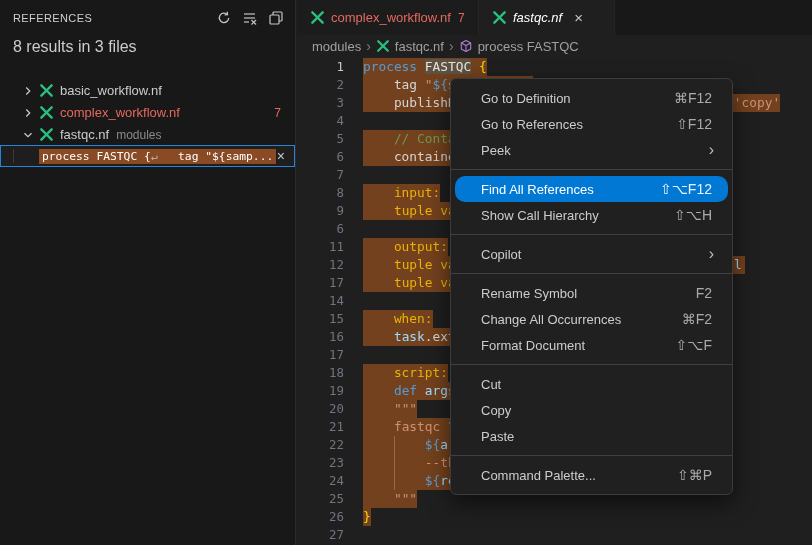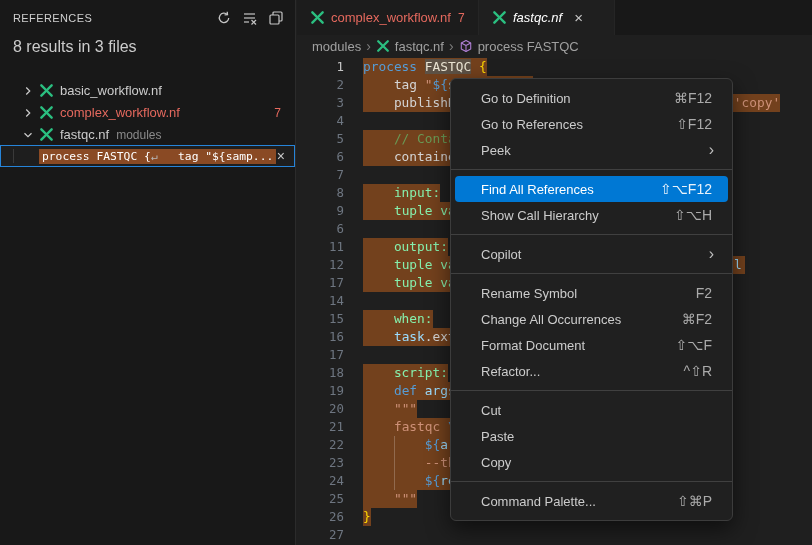--- a/index.html
+++ b/index.html
@@ -44,34 +44,34 @@
   .bc-ic{width:15px;height:15px;margin-right:4px;display:flex;align-items:center;justify-content:center;}
   
   .editor{position:absolute;left:0;top:57px;right:0;bottom:0;padding-top:1px;}
   .line{height:18px;display:flex;}
   .num{width:47px;text-align:right;color:#6e7681;font-family:"DejaVu Sans Mono",monospace;font-size:12.4px;line-height:18px;flex:none;}
   .num.cur{color:#c6c6c6;}
   .code{position:relative;margin-left:19px;font-family:"DejaVu Sans Mono",monospace;font-size:12.84px;line-height:18px;white-space:pre;}
   .code.hl{background:#73411d;}
   .guide{position:absolute;left:31px;top:0;bottom:0;width:1px;background:rgba(255,255,255,.22);}
   .c-kw{color:#569cd6;}  .c-var{color:#9cdcfe;}  .c-str{color:#ce9178;}
-  .c-com{color:#6a9955;} .c-sect{color:#86efac;} .c-pl{color:#d4d4d4;}
+  .c-com{color:#6a9955;} .c-sect{color:#eab308;} .c-pl{color:#d4d4d4;}
   .c-brace{color:#ffd700;} .c-int{color:#569cd6;} .c-esc{color:#569cd6;}
   .c-hlword{color:#eae4d3;background:#5d5246;}
   .frag{position:absolute;left:733px;top:256px;height:18px;background:#73411d;color:#9cdcfe;
         font-family:"DejaVu Sans Mono",monospace;font-size:12.84px;line-height:18px;padding:0 3px 0 1px;z-index:3;}
   
   .ctxmenu{position:absolute;left:450px;top:78px;width:283px;box-sizing:border-box;background:#202020;
            border:1px solid #3c3c3c;border-radius:6px;box-shadow:0 8px 22px rgba(0,0,0,.55);
            padding:6px 0;z-index:10;}
   .mi{height:26px;display:flex;align-items:center;margin:0 4px;padding:0 10px 0 26px;border-radius:4px;
       font-size:13px;color:#cccccc;cursor:default;}
   .mi .sc{margin-left:auto;color:#ababab;padding-right:6px;font-size:14px;}
   .mi .arrow{margin-left:auto;color:#bdbdbd;font-size:16px;line-height:16px;padding-right:4px;}
-  .mi.hi{background:#0078d4;color:#ffffff;}
+  .mi.hi{background:#0078d4;color:#ffffff;border-radius:10px;}
   .mi.hi .sc{color:#eaf3fb;}
   .msep{height:1px;background:#404040;margin:6px 0;}
 </style>
 </head>
 <body>
 
 <div class="screen">
 
   <div class="sidebar">
     <div class="sb-header">
@@ -345,33 +345,29 @@
         <span class="sc">F2</span>
       </div>
       <div class="mi">
         <span class="lbl">Change All Occurrences</span>
         <span class="sc">⌘F2</span>
       </div>
       <div class="mi">
         <span class="lbl">Format Document</span>
         <span class="sc">⇧⌥F</span>
       </div>
-      <div class="mi">
-        <span class="lbl">Refactor...</span>
-        <span class="sc">^⇧R</span>
-      </div>
       <div class="msep"></div>
       <div class="mi">
         <span class="lbl">Cut</span>
       </div>
       <div class="mi">
+        <span class="lbl">Copy</span>
+      </div>
+      <div class="mi">
         <span class="lbl">Paste</span>
-      </div>
-      <div class="mi">
-        <span class="lbl">Copy</span>
       </div>
       <div class="msep"></div>
       <div class="mi">
         <span class="lbl">Command Palette...</span>
         <span class="sc">⇧⌘P</span>
       </div>
     </div>
 
 </div>
 

